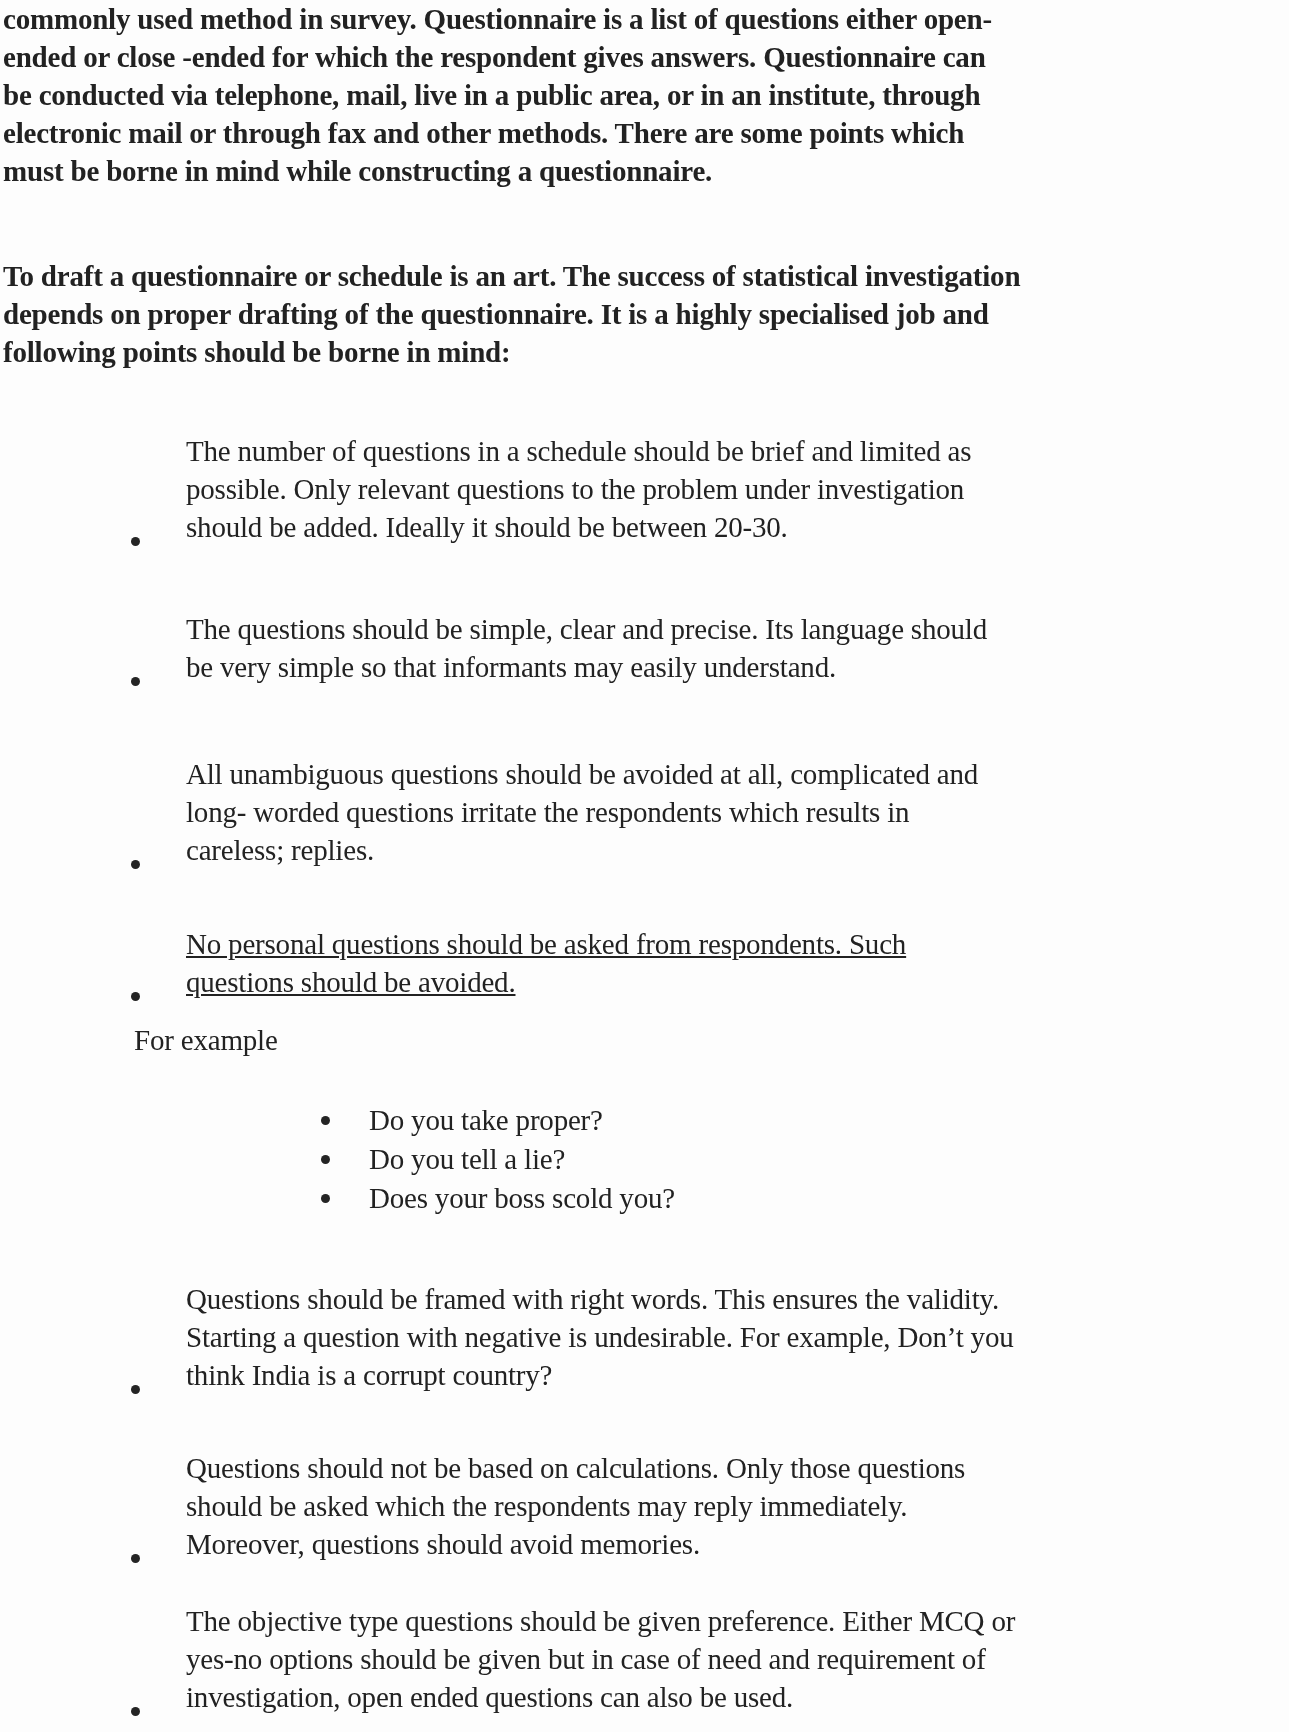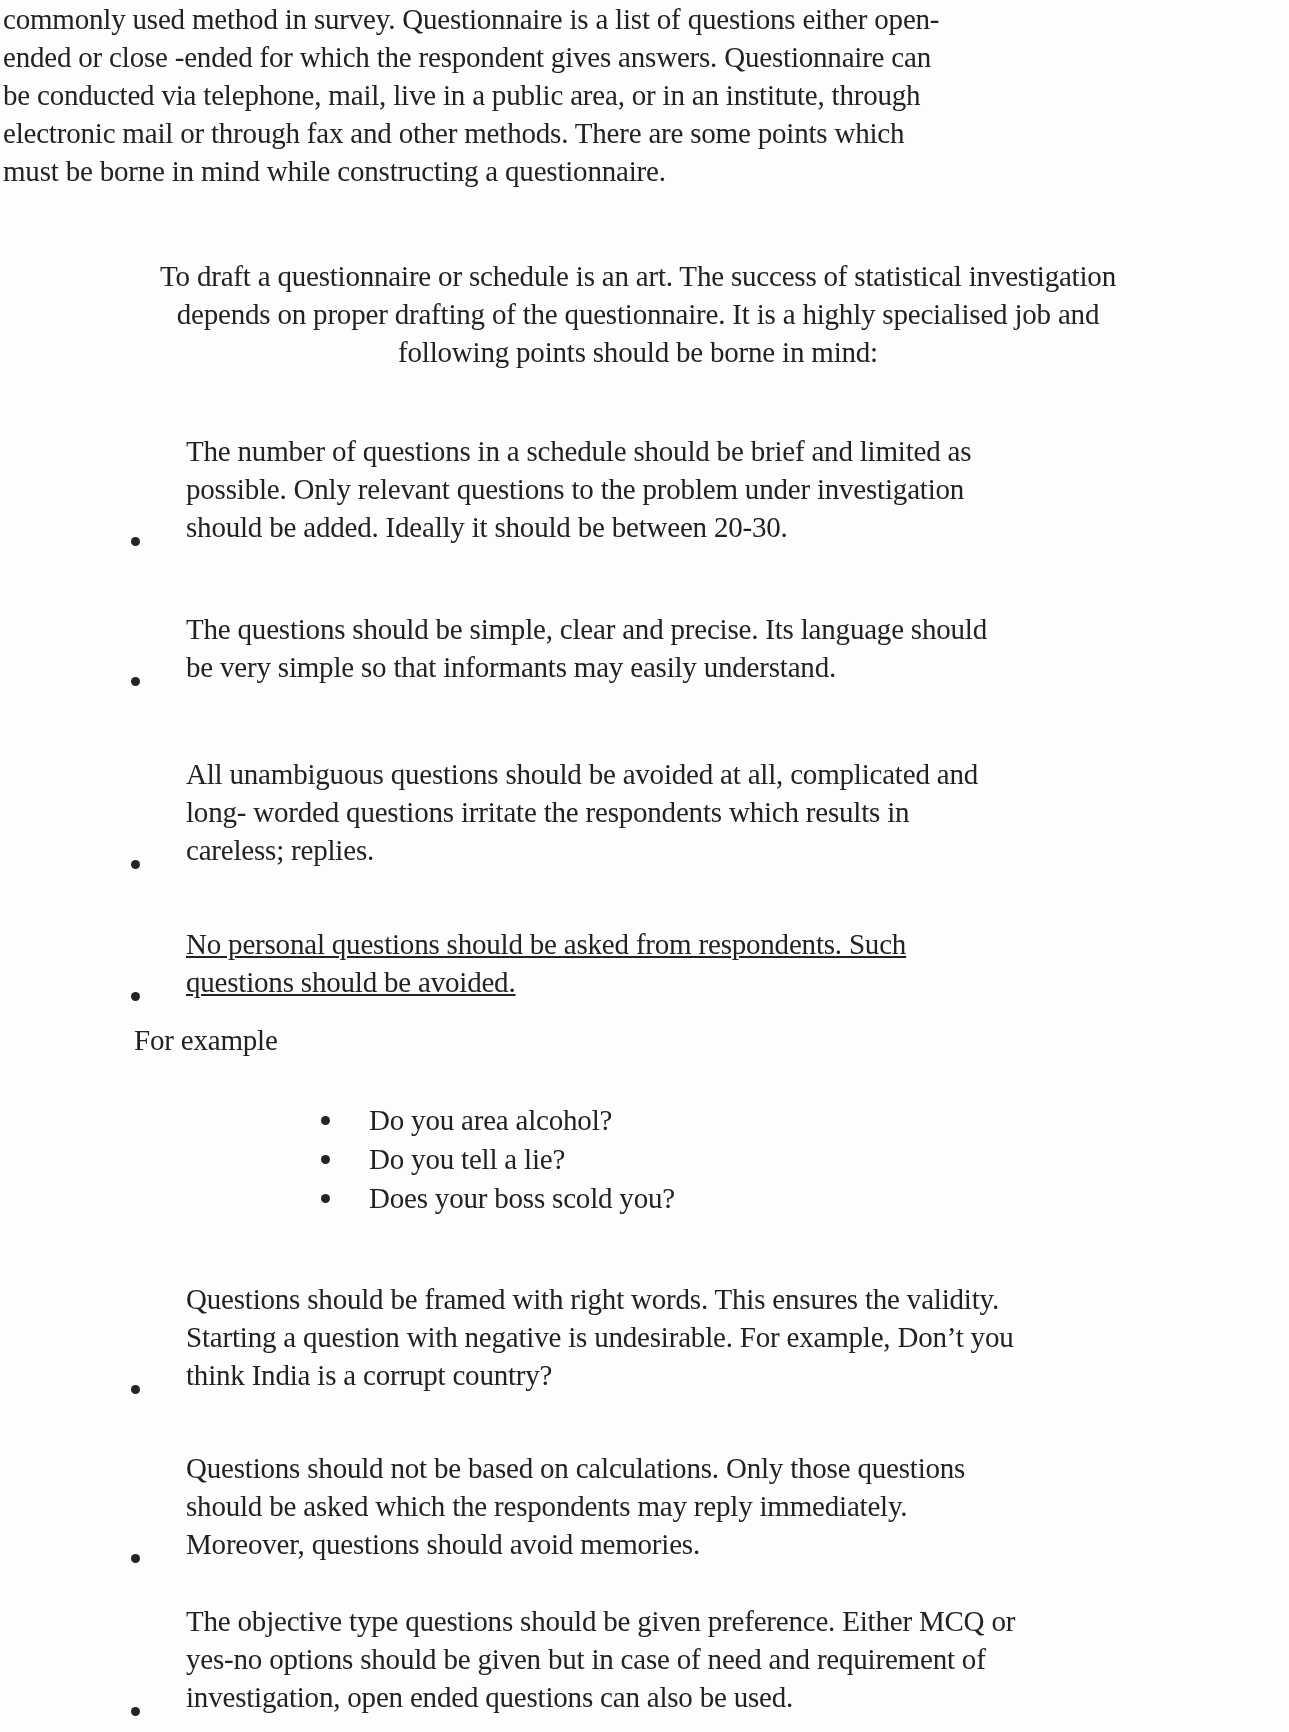--- a/index.html
+++ b/index.html
@@ -18,23 +18,24 @@
     overflow: hidden;
   }
   .page {
     padding: 0 0 0 3px;
   }
   .lines {
     white-space: pre-line;
   }
   .para {
     width: 1270px;
+    font-weight: bold;
   }
   .para-intro   { margin: 0 0 67px 0; }
-  .para-draft   { margin: 0 0 61px 0; text-align: center; }
+  .para-draft   { margin: 0 0 61px 0; }
 
   
   .li {
     display: flex;
     align-items: flex-end;
     padding-left: 128px;
   }
   .li .dot {
     flex: 0 0 9px;
     width: 9px;
@@ -122,21 +123,21 @@
     <span class="dot"></span>
     <div class="li-text lines">No personal questions should be asked from respondents. Such
 questions should be avoided.</div>
   </div>
 
   <p class="example-label">For example</p>
 
   <div class="nested-list">
     <div class="li-nested">
       <span class="dot"></span>
-      <div class="li-text">Do you area alcohol?</div>
+      <div class="li-text">Do you take proper?</div>
     </div>
     <div class="li-nested">
       <span class="dot"></span>
       <div class="li-text">Do you tell a lie?</div>
     </div>
     <div class="li-nested">
       <span class="dot"></span>
       <div class="li-text">Does your boss scold you?</div>
     </div>
   </div>

